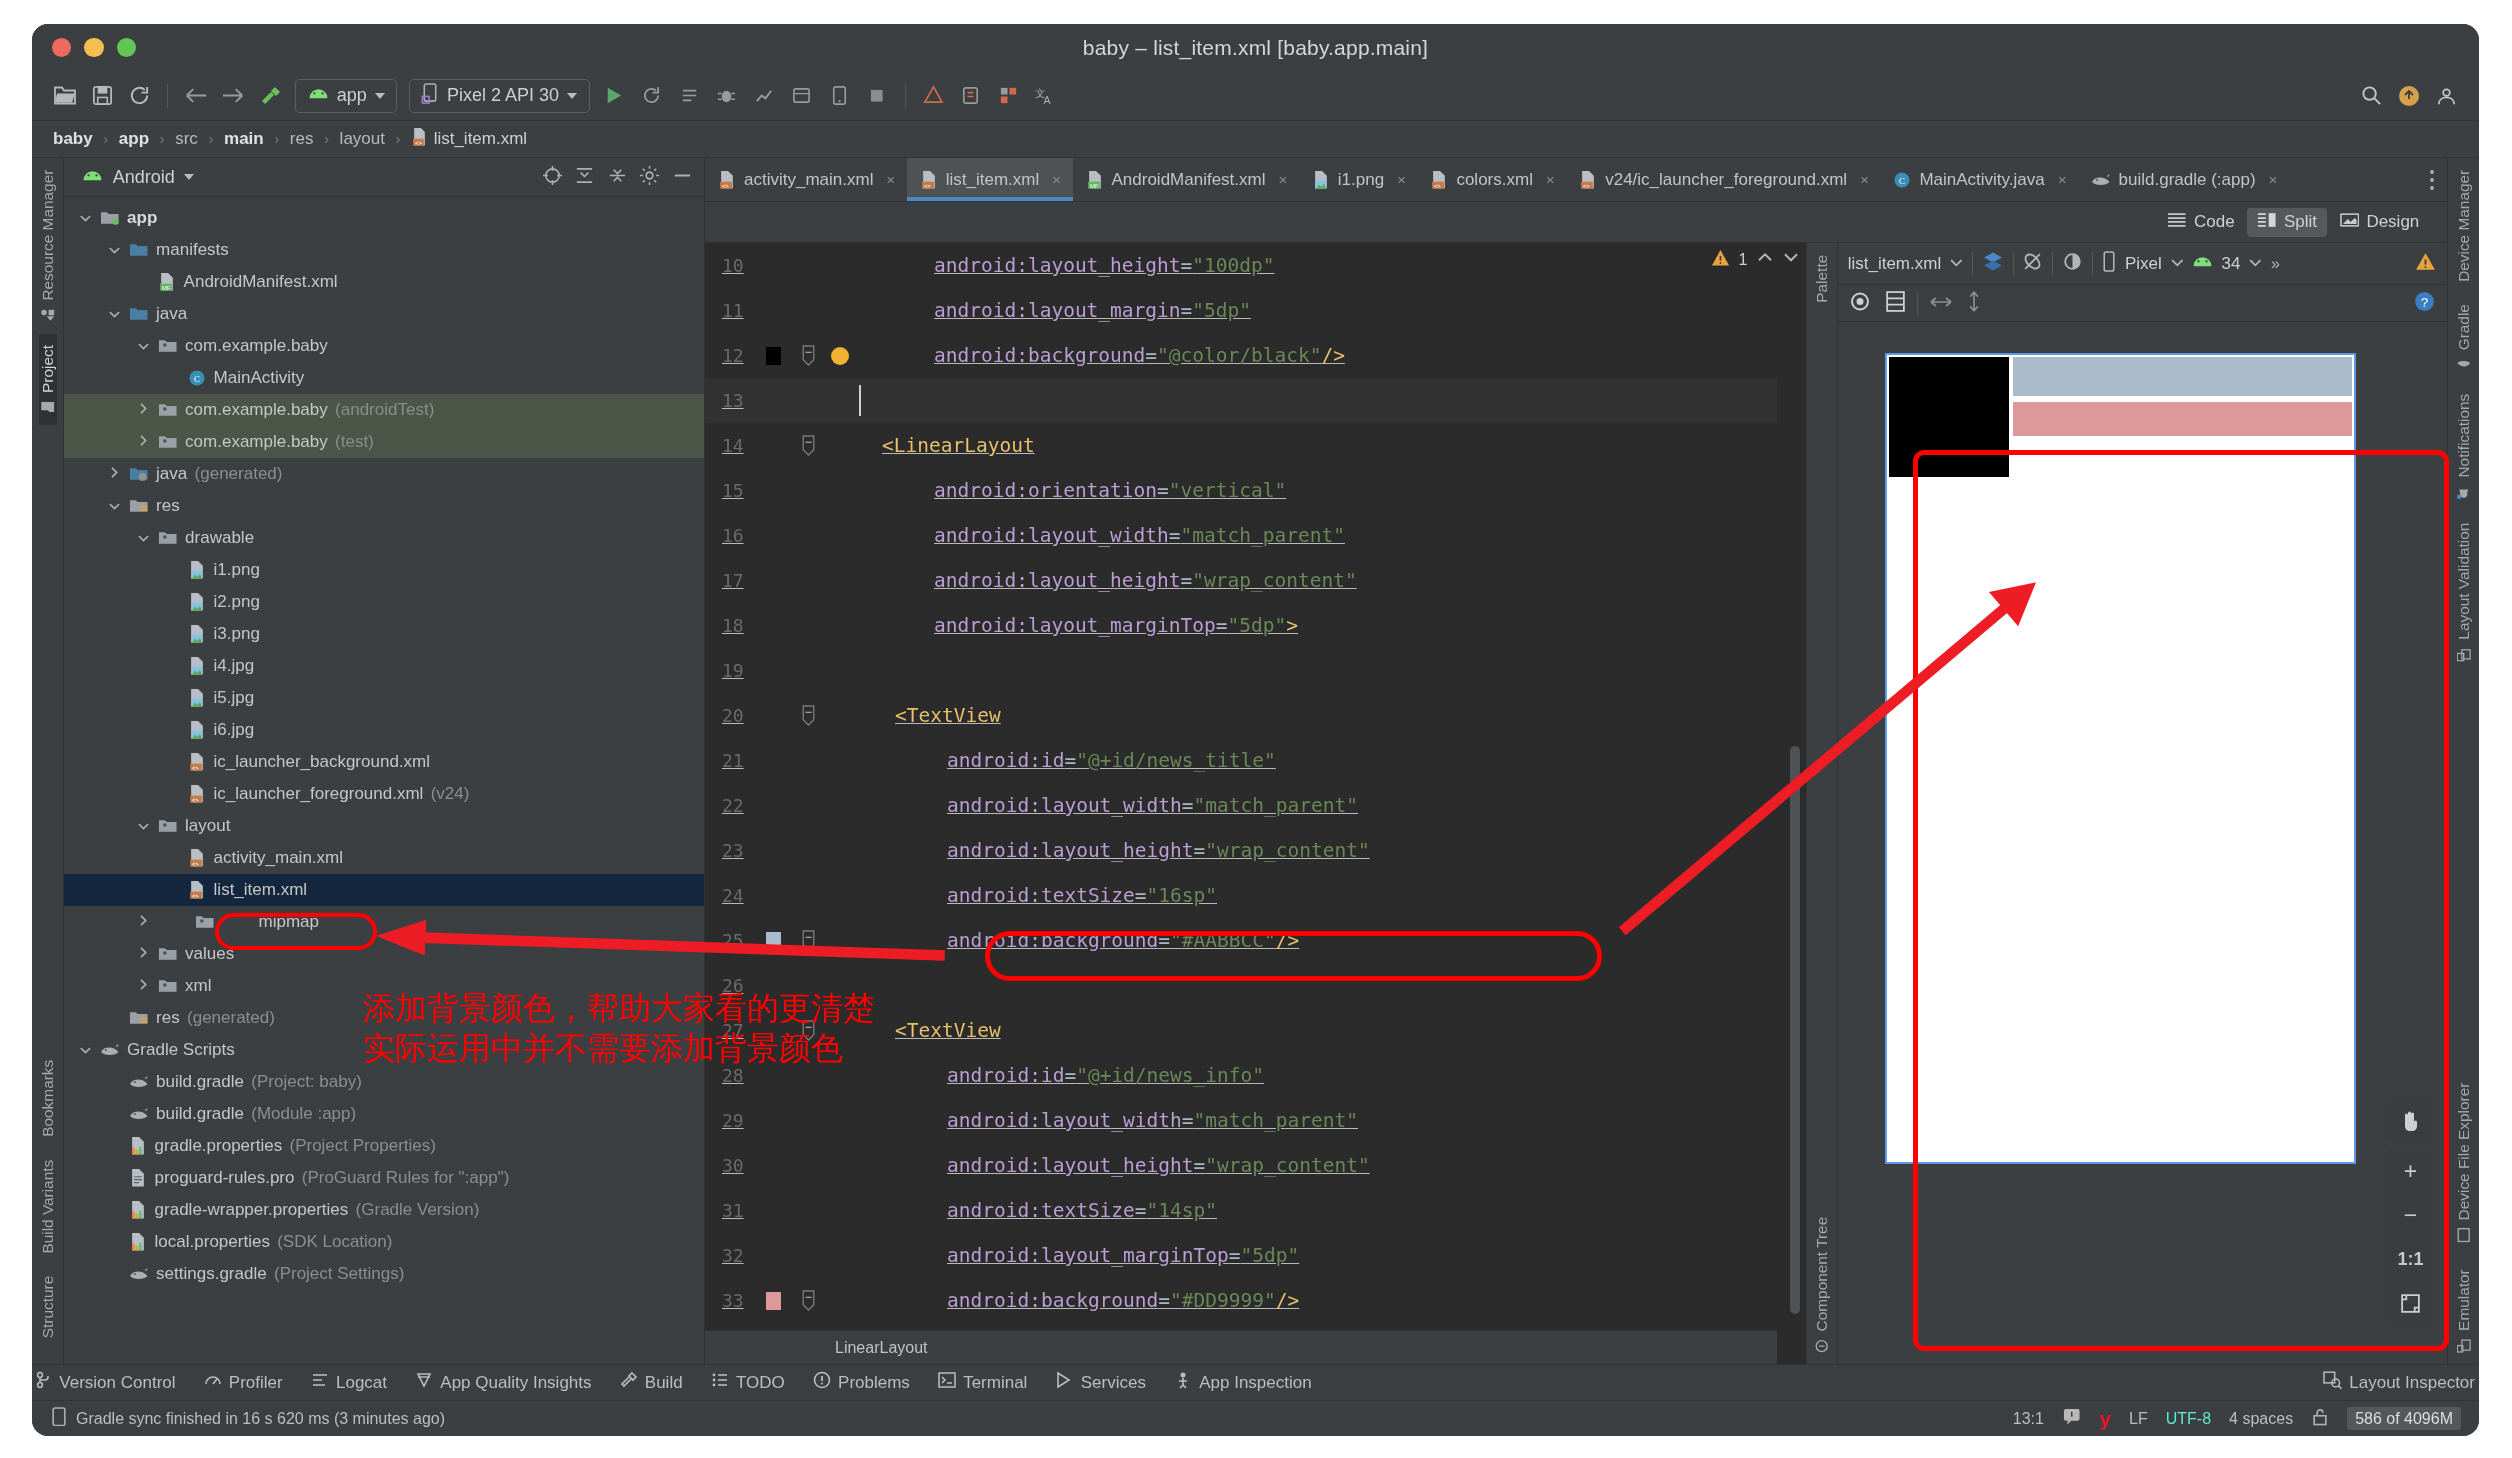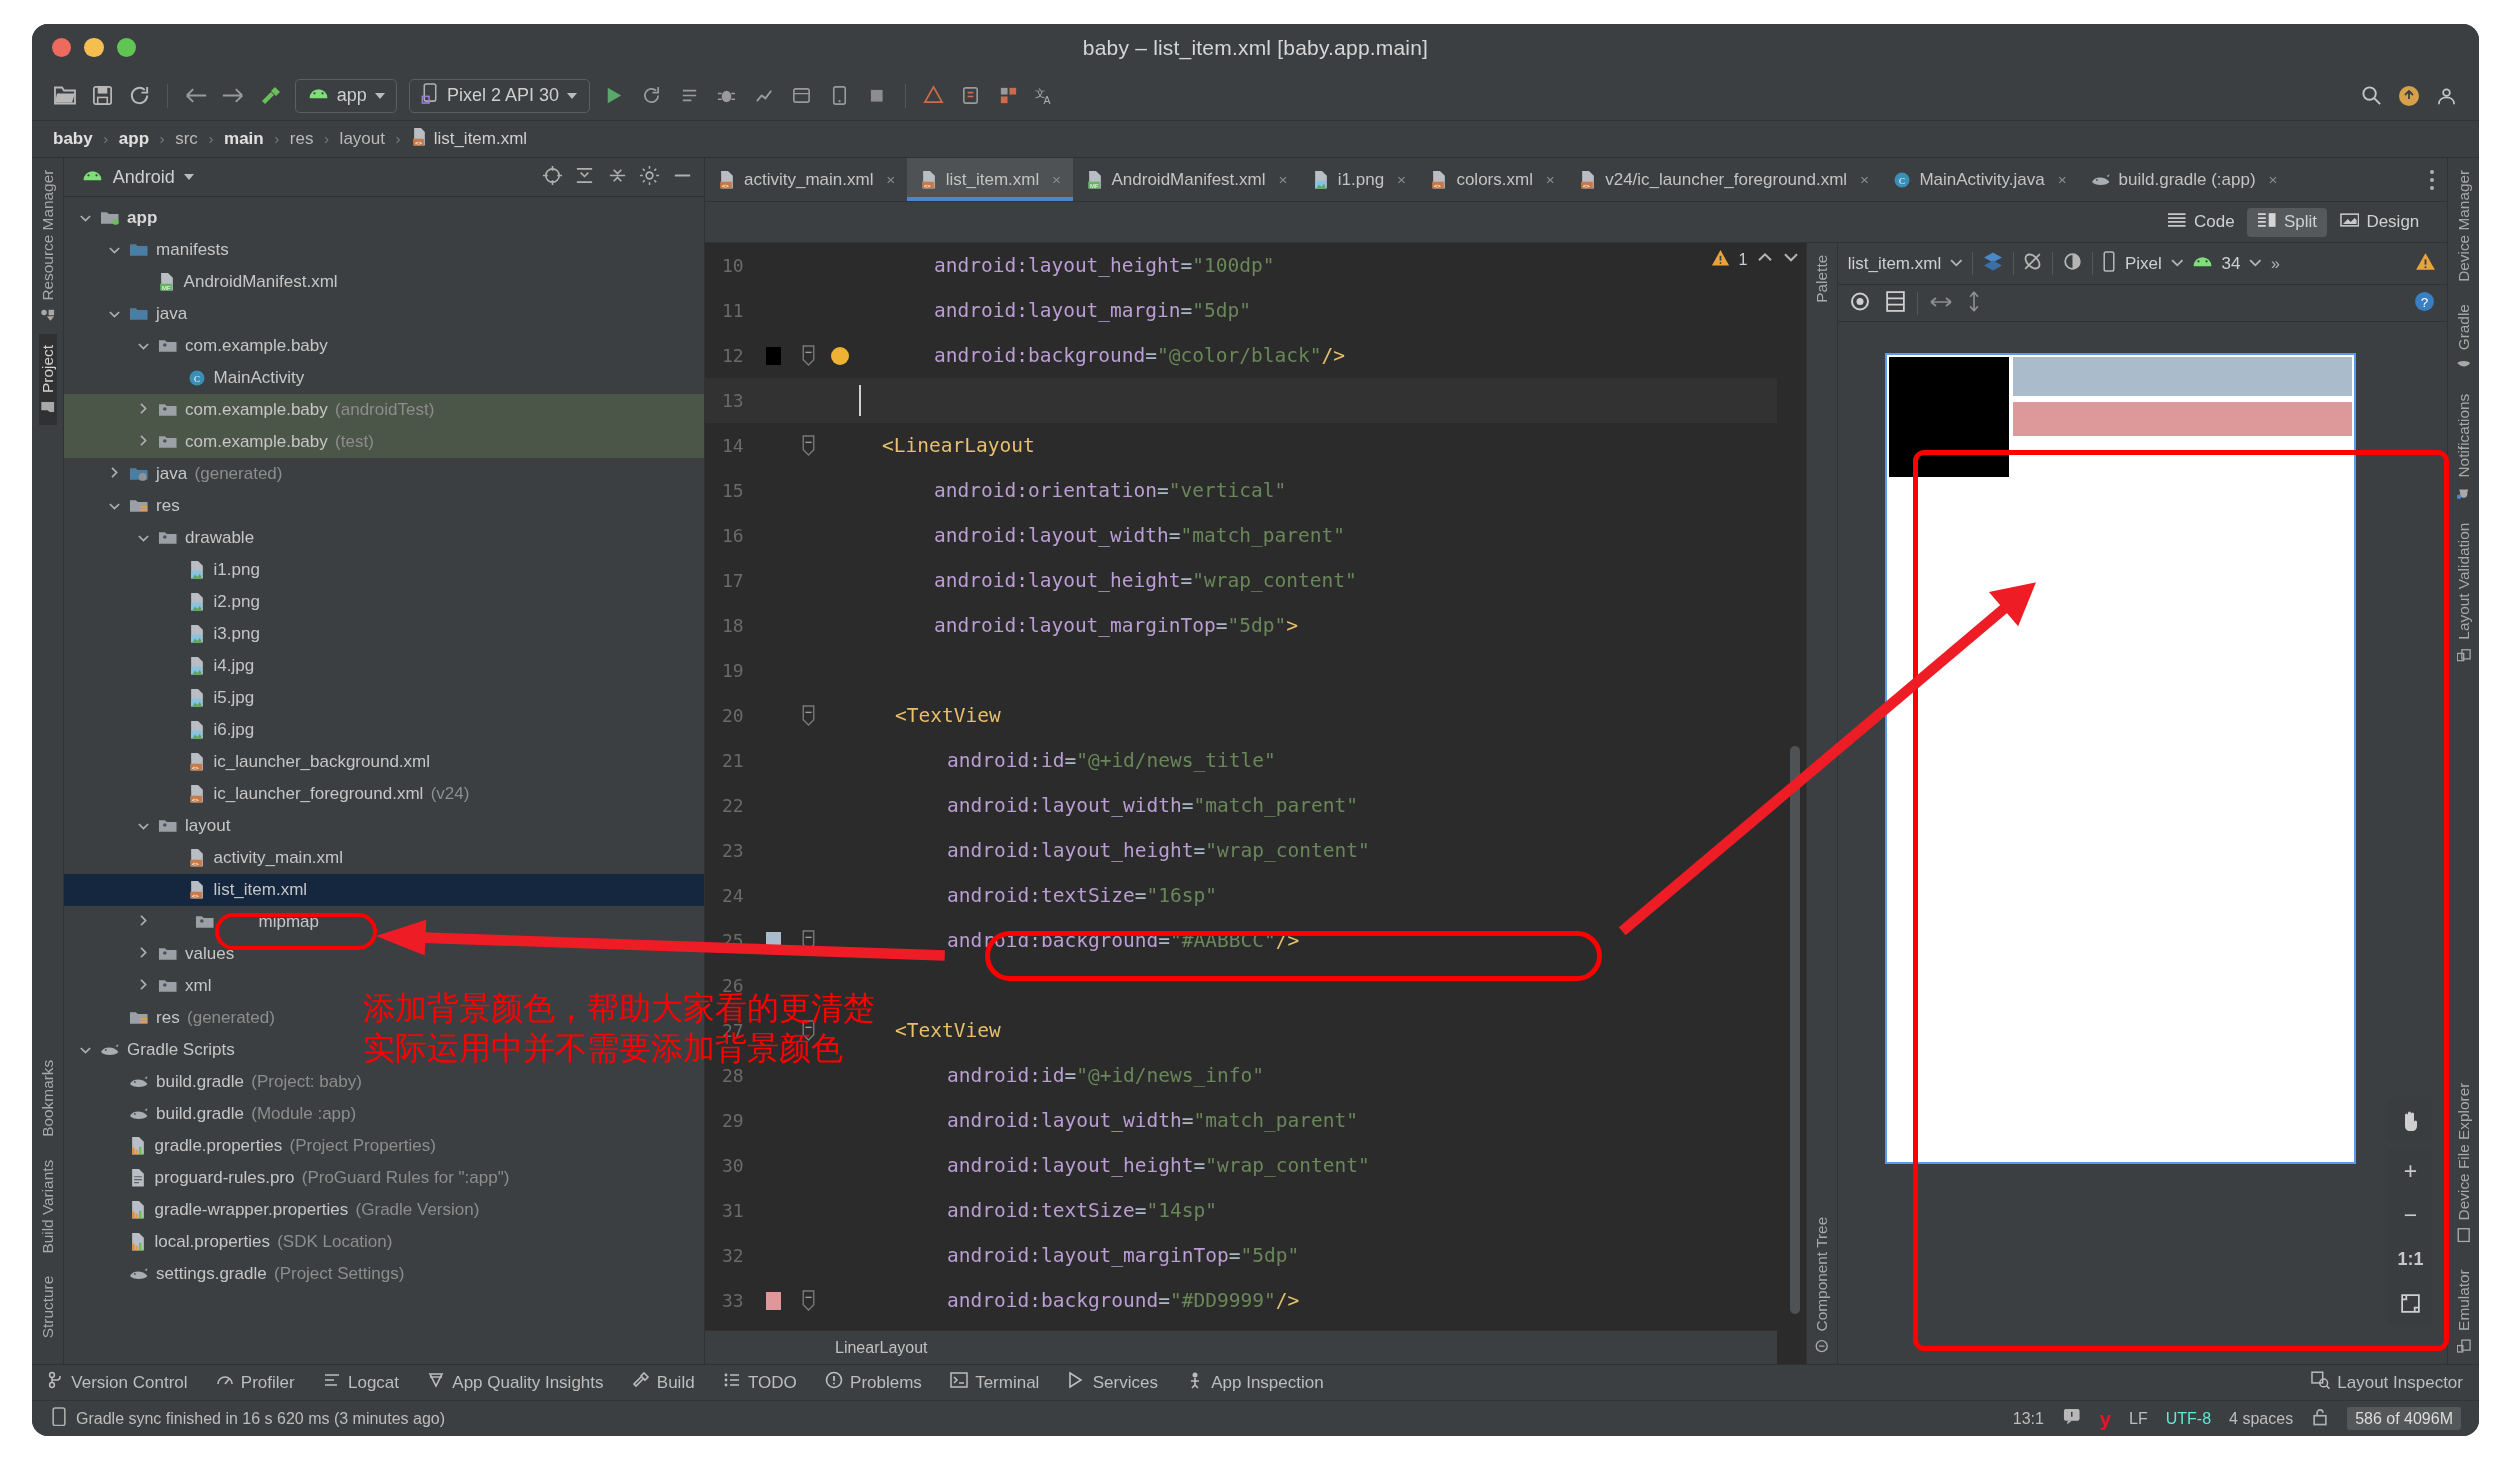--- a/index.html
+++ b/index.html
@@ -163,21 +163,21 @@
     font-size: 17px; color: #d0d0d0;
   }
   .vm.active { background: #55595b; }
 
   .split { flex: 1; display: flex; min-height: 0; }
 
   
   .code-pane { flex: 1; display: flex; flex-direction: column; min-width: 0; background: #2b2b2b; position: relative; }
   .code-scroll { flex: 1; position: relative; overflow: hidden;
     font-family: "DejaVu Sans Mono", monospace; font-size: 19.5px; }
-  .cline { height: 45px; display: flex; align-items: center; position: relative; }
+  .cline { height: 45px; display: flex; align-items: center; position: relative; text-decoration: underline; }
   .cline.cur { background: #323232; }
   .gut {
     width: 50px; flex: 0 0 50px; text-align: right; padding-right: 11.4px;
     color: #6a6a6a; font-size: 18px;
   }
   .gut2 { width: 37px; flex: 0 0 37px; display:flex; align-items:center; justify-content:center; }
   .gut3 { width: 32px; flex: 0 0 32px; display:flex; align-items:center; justify-content:center; }
   .gut4 { width: 32px; flex: 0 0 32px; display:flex; align-items:center; justify-content:center; }
   .ctext { white-space: pre; color: #a9b7c6; }
   .k-tag { color: #e8bf6a; }
@@ -243,21 +243,21 @@
     width: 44px; height: 44px; background: #3a3d3f; border-radius: 4.9px;
     display: flex; align-items: center; justify-content: center;
     color: #c8c8c8; font-size: 23px;
   }
   .zgroup { background:#3a3d3f; border-radius:4.9px; display:flex; flex-direction:column; }
   .zgroup .zbtn { background: transparent; }
 
   
   .toolwin {
     height: 36px; flex: 0 0 36px; background: #3c3f41;
-    display: flex; align-items: center; gap: 28px; padding: 0 16px;
+    display: flex; align-items: center; gap: 28px; padding: 0 4px;
     font-size: 17px; color: #bdbdbd; border-top: 0.8px solid #323232;
   }
   .tw { display: flex; align-items: center; gap: 7.3px; white-space: nowrap;}
   .tw-right { margin-left: auto; display: flex; align-items: center; gap: 7.3px; }
 
   
   .statusbar {
     height: 36px; flex: 0 0 36px; background: #3c3f41;
     display: flex; align-items: center; padding: 0 18px;
     font-size: 16px; color: #bdbdbd; border-top: 0.8px solid #343434;

